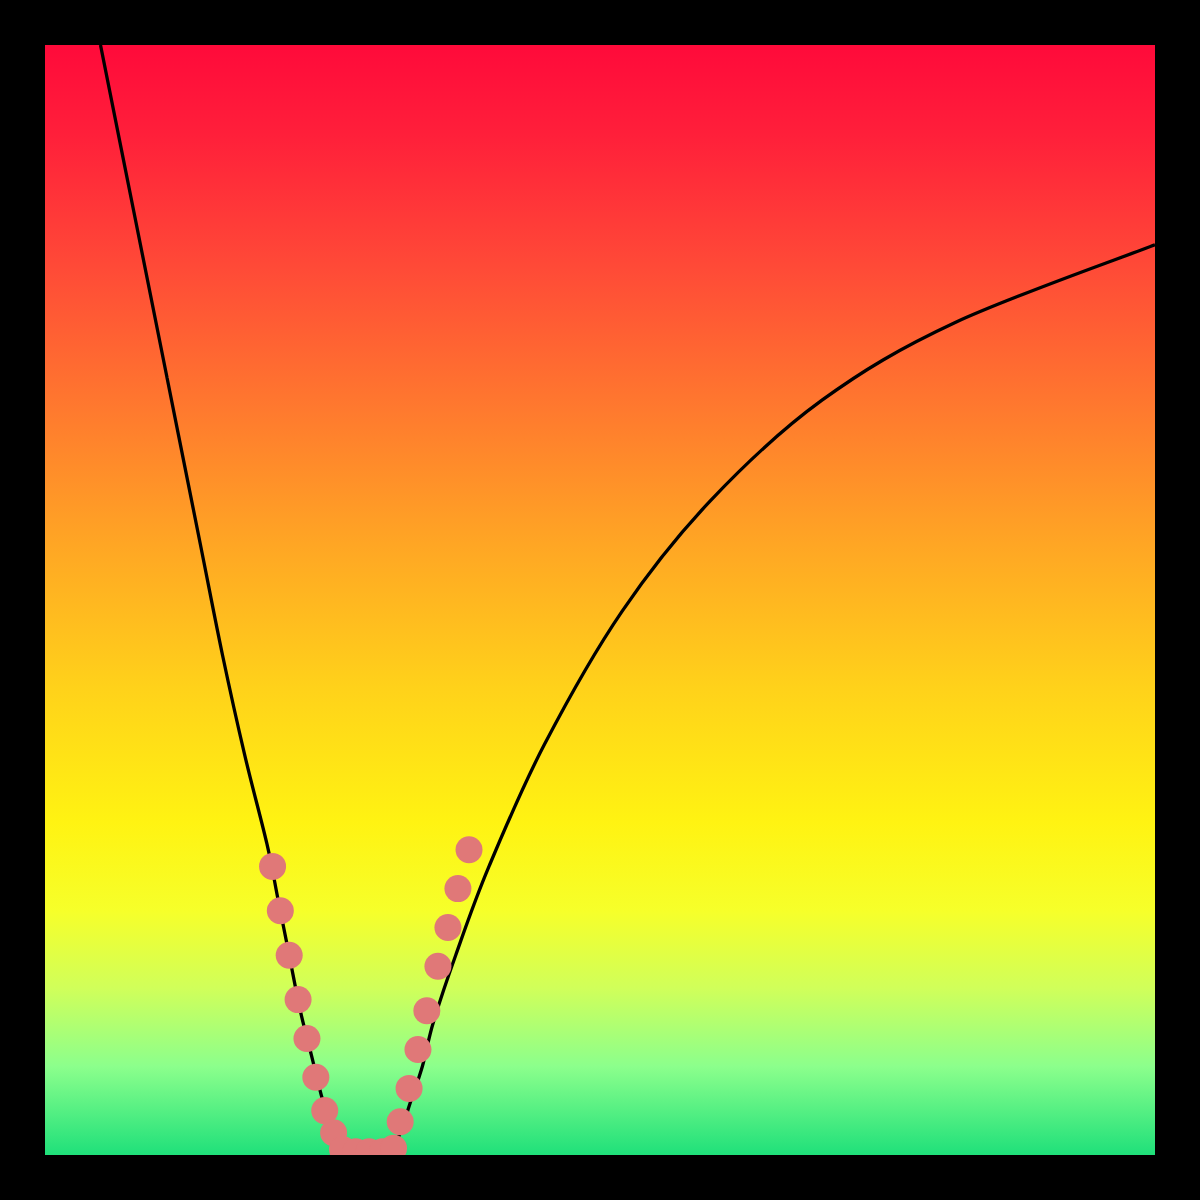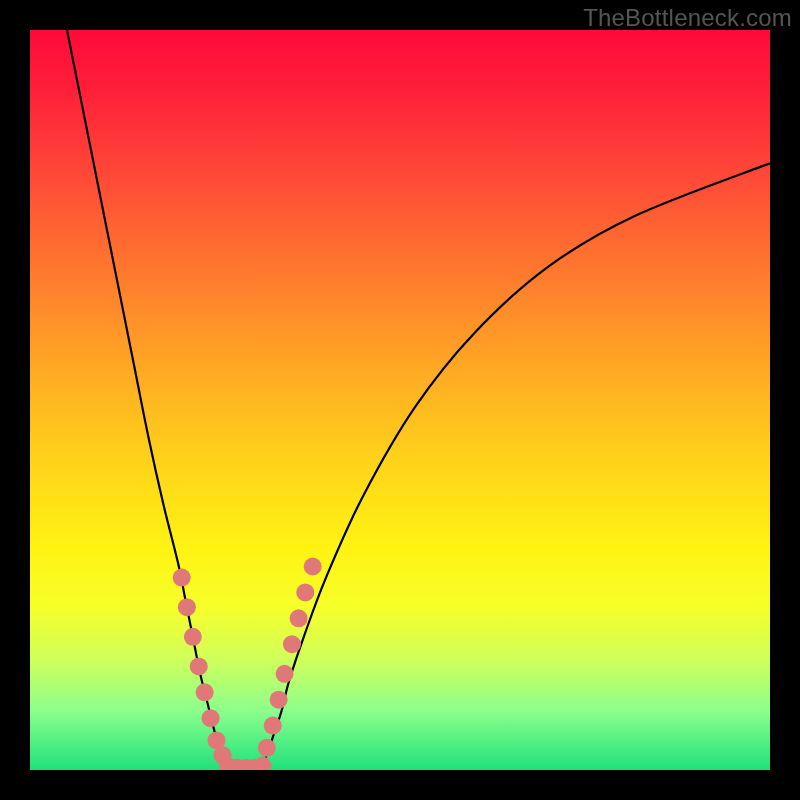--- a/index.html
+++ b/index.html
@@ -59,21 +59,20 @@
   .dot {
     fill: #e07878;
     stroke: none;
   }
 </style>
 </head>
 <body>
 
 <div class="frame">
 
-  <div class="watermark">TheBottleneck.com</div>
 
   <div class="plot-area">
     <svg class="curve" viewBox="0 0 740 740" preserveAspectRatio="none">
       <path id="left-path" d="M 37 0 C 40.7 18.5, 51.800000000000004 74, 59.2 111 C 66.60000000000001 148, 74 185, 81.4 222 C 88.80000000000001 259, 97.43333333333334 302.16666666666663, 103.60000000000001 332.99999999999994 C 109.76666666666668 363.83333333333326, 113.46666666666667 383.56666666666666, 118.4 407 C 123.33333333333334 430.43333333333334, 128.26666666666665 452.6333333333334, 133.2 473.6 C 138.13333333333333 494.56666666666666, 144.3 516.7666666666667, 148 532.8 C 151.7 548.8333333333333, 152.93333333333334 557.4666666666666, 155.4 569.8 C 157.86666666666667 582.1333333333333, 160.33333333333334 594.4666666666666, 162.8 606.8 C 165.26666666666668 619.1333333333333, 167.73333333333335 632.6999999999999, 170.20000000000002 643.8 C 172.66666666666669 654.9, 175.13333333333333 663.5333333333333, 177.6 673.4 C 180.06666666666666 683.2666666666667, 182.53333333333333 694.3666666666667, 185 703 C 187.46666666666667 711.6333333333333, 189.93333333333334 719.0333333333334, 192.4 725.2 C 194.86666666666667 731.3666666666667, 198.56666666666666 737.5333333333333, 199.8 740"></path>
       <path id="right-path" d="M 229.4 740 C 230.63333333333333 737.5333333333333, 234.33333333333334 731.3666666666667, 236.8 725.2 C 239.26666666666668 719.0333333333334, 241.73333333333335 710.4, 244.20000000000002 703 C 246.66666666666669 695.6, 249.13333333333335 689.4333333333333, 251.60000000000002 680.8 C 254.0666666666667 672.1666666666666, 255.3 663.5333333333334, 259 651.2 C 262.7 638.8666666666667, 267.6333333333333 624.0666666666666, 273.8 606.8 C 279.9666666666667 589.5333333333333, 286.1333333333333 571.0333333333333, 296 547.6 C 305.8666666666667 524.1666666666667, 318.2 494.56666666666666, 333 466.2 C 347.8 437.8333333333333, 366.3 404.53333333333336, 384.8 377.40000000000003 C 403.3 350.2666666666667, 421.8 326.83333333333337, 444 303.40000000000003 C 466.2 279.9666666666667, 490.8666666666667 256.5333333333333, 518 236.79999999999995 C 545.1333333333333 217.0666666666666, 569.8 202.26666666666665, 606.8 185 C 643.8 167.73333333333335, 717.8 141.83333333333337, 740 133.20000000000005"></path>
       <path id="floor-path" d="M 199.8 740 C 201.03333333333336 740, 204.73333333333335 740, 207.20000000000002 740 C 209.66666666666669 740, 212.13333333333333 740, 214.6 740 C 217.06666666666666 740, 219.53333333333333 740, 222 740 C 224.46666666666667 740, 228.16666666666669 740, 229.4 740"></path>
       <g id="dots-left">
           <circle cx="151.7" cy="547.6" r="9" class="dot"></circle>
           <circle cx="156.88" cy="577.2" r="9" class="dot"></circle>
           <circle cx="162.8" cy="606.8" r="9" class="dot"></circle>

